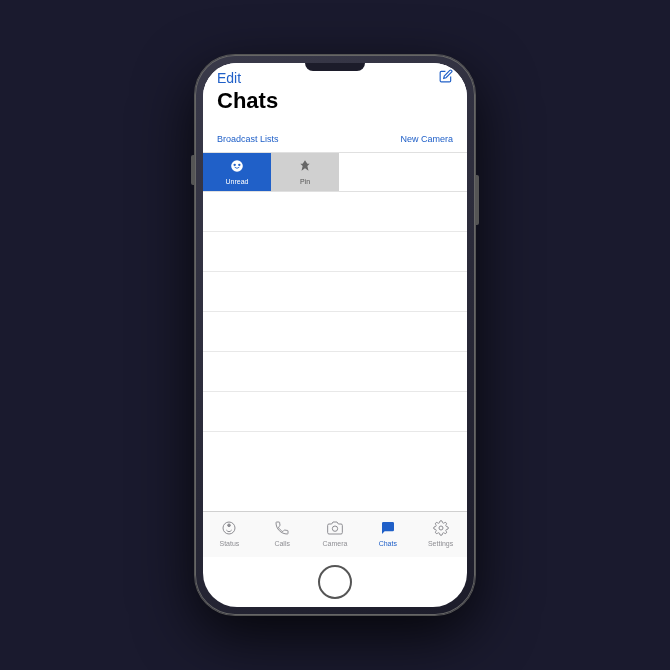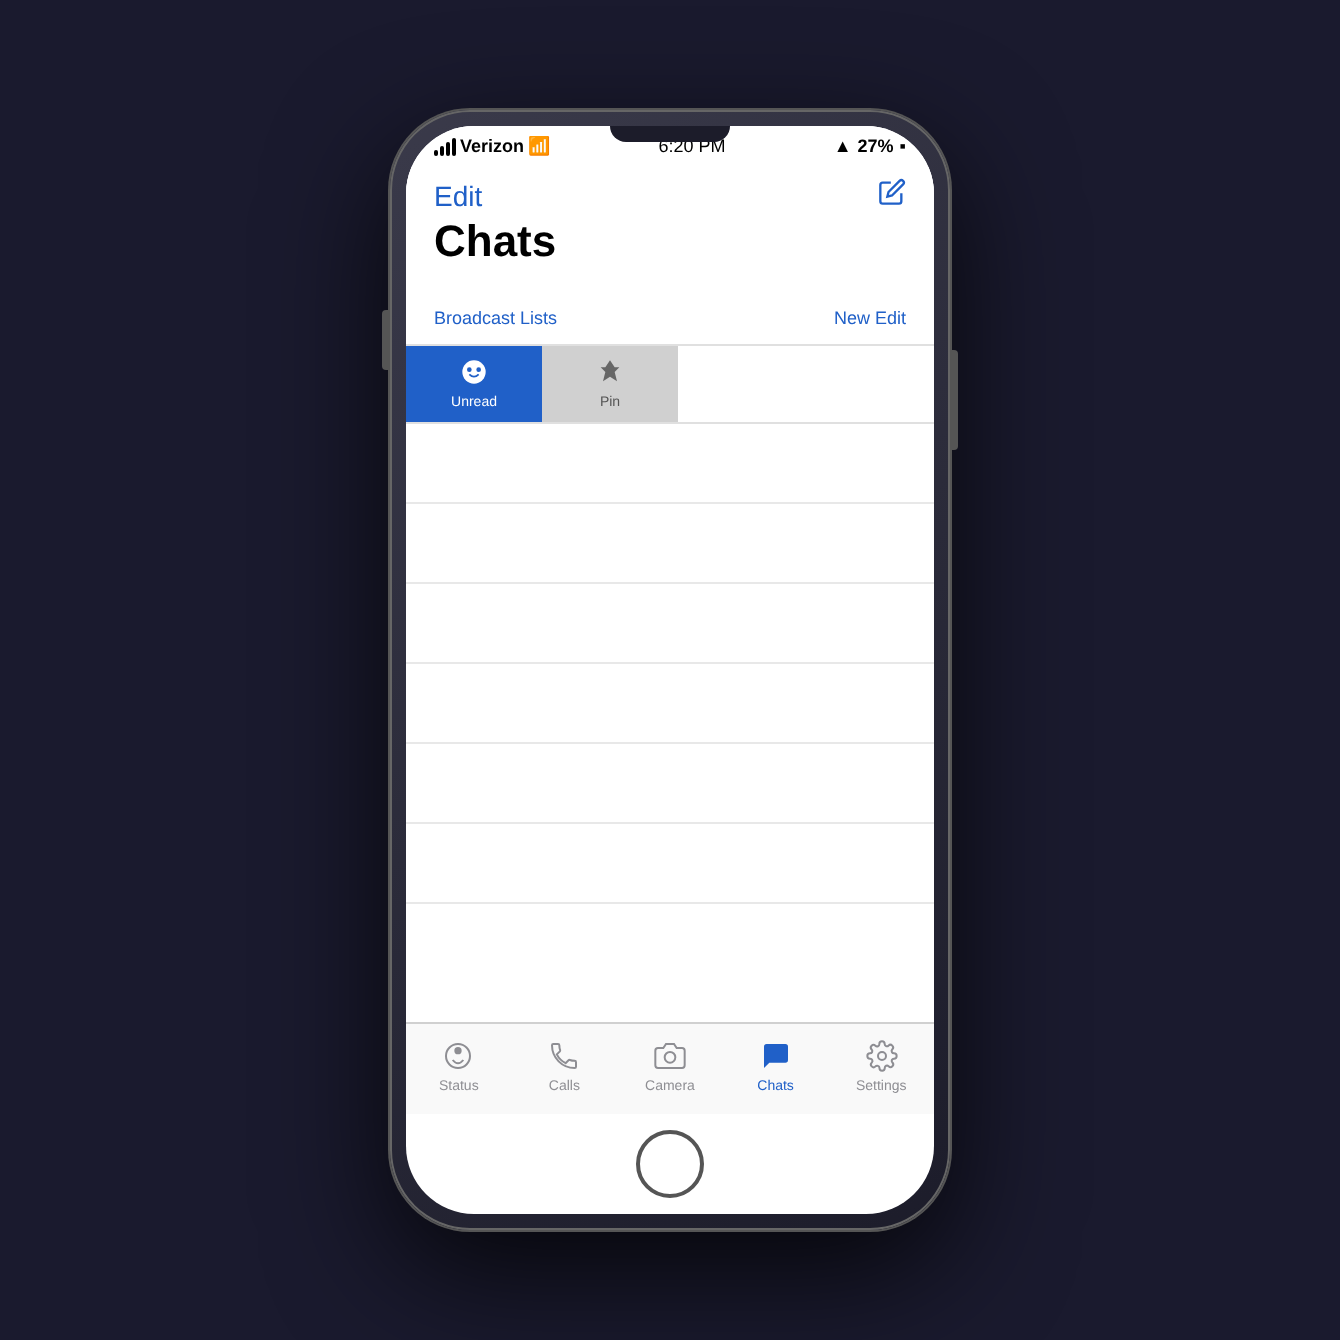--- a/index.html
+++ b/index.html
@@ -251,55 +251,37 @@
       border: 2px solid #555;
     }
   </style>
 </head>
 <body>
 
 <div class="phone-outer">
   <div class="phone-inner">
     <div class="notch"></div>
 
-    <div class="status-bar">
-      <div class="status-left">
-        <div class="signal-bars">
-          <span style="height:3px"></span>
-          <span style="height:5px"></span>
-          <span style="height:7px"></span>
-          <span style="height:9px"></span>
-        </div>
-        <span>Verizon</span>
-        <span>📶</span>
-      </div>
-      <div class="status-center">6:20 PM</div>
-      <div class="status-right">
-        <span>▲</span>
-        <span>27%</span>
-        <span>▪</span>
-      </div>
-    </div>
 
     <div class="app-content">
 
       <div class="nav-bar">
         <div class="nav-top">
           <span class="edit-btn">Edit</span>
           <span class="compose-btn">
             <svg width="14" height="14" viewBox="0 0 24 24" fill="none" stroke="#2060c8" stroke-width="2">
               <path d="M11 4H4a2 2 0 0 0-2 2v14a2 2 0 0 0 2 2h14a2 2 0 0 0 2-2v-7"></path>
               <path d="M18.5 2.5a2.121 2.121 0 0 1 3 3L12 15l-4 1 1-4 9.5-9.5z"></path>
             </svg>
           </span>
         </div>
         <div class="page-title">Chats</div>
         <div class="nav-links">
           <span class="nav-link">Broadcast Lists</span>
-          <span class="nav-link">New Edit</span>
+          <span class="nav-link">New Camera</span>
         </div>
       </div>
 
       <div class="filter-tabs">
         <div class="filter-tab active">
           <span class="tab-icon">
             <svg width="14" height="14" viewBox="0 0 24 24" fill="white">
               <circle cx="12" cy="12" r="10"></circle>
               <circle cx="8" cy="10" r="2" fill="#2060c8"></circle>
               <circle cx="16" cy="10" r="2" fill="#2060c8"></circle>

